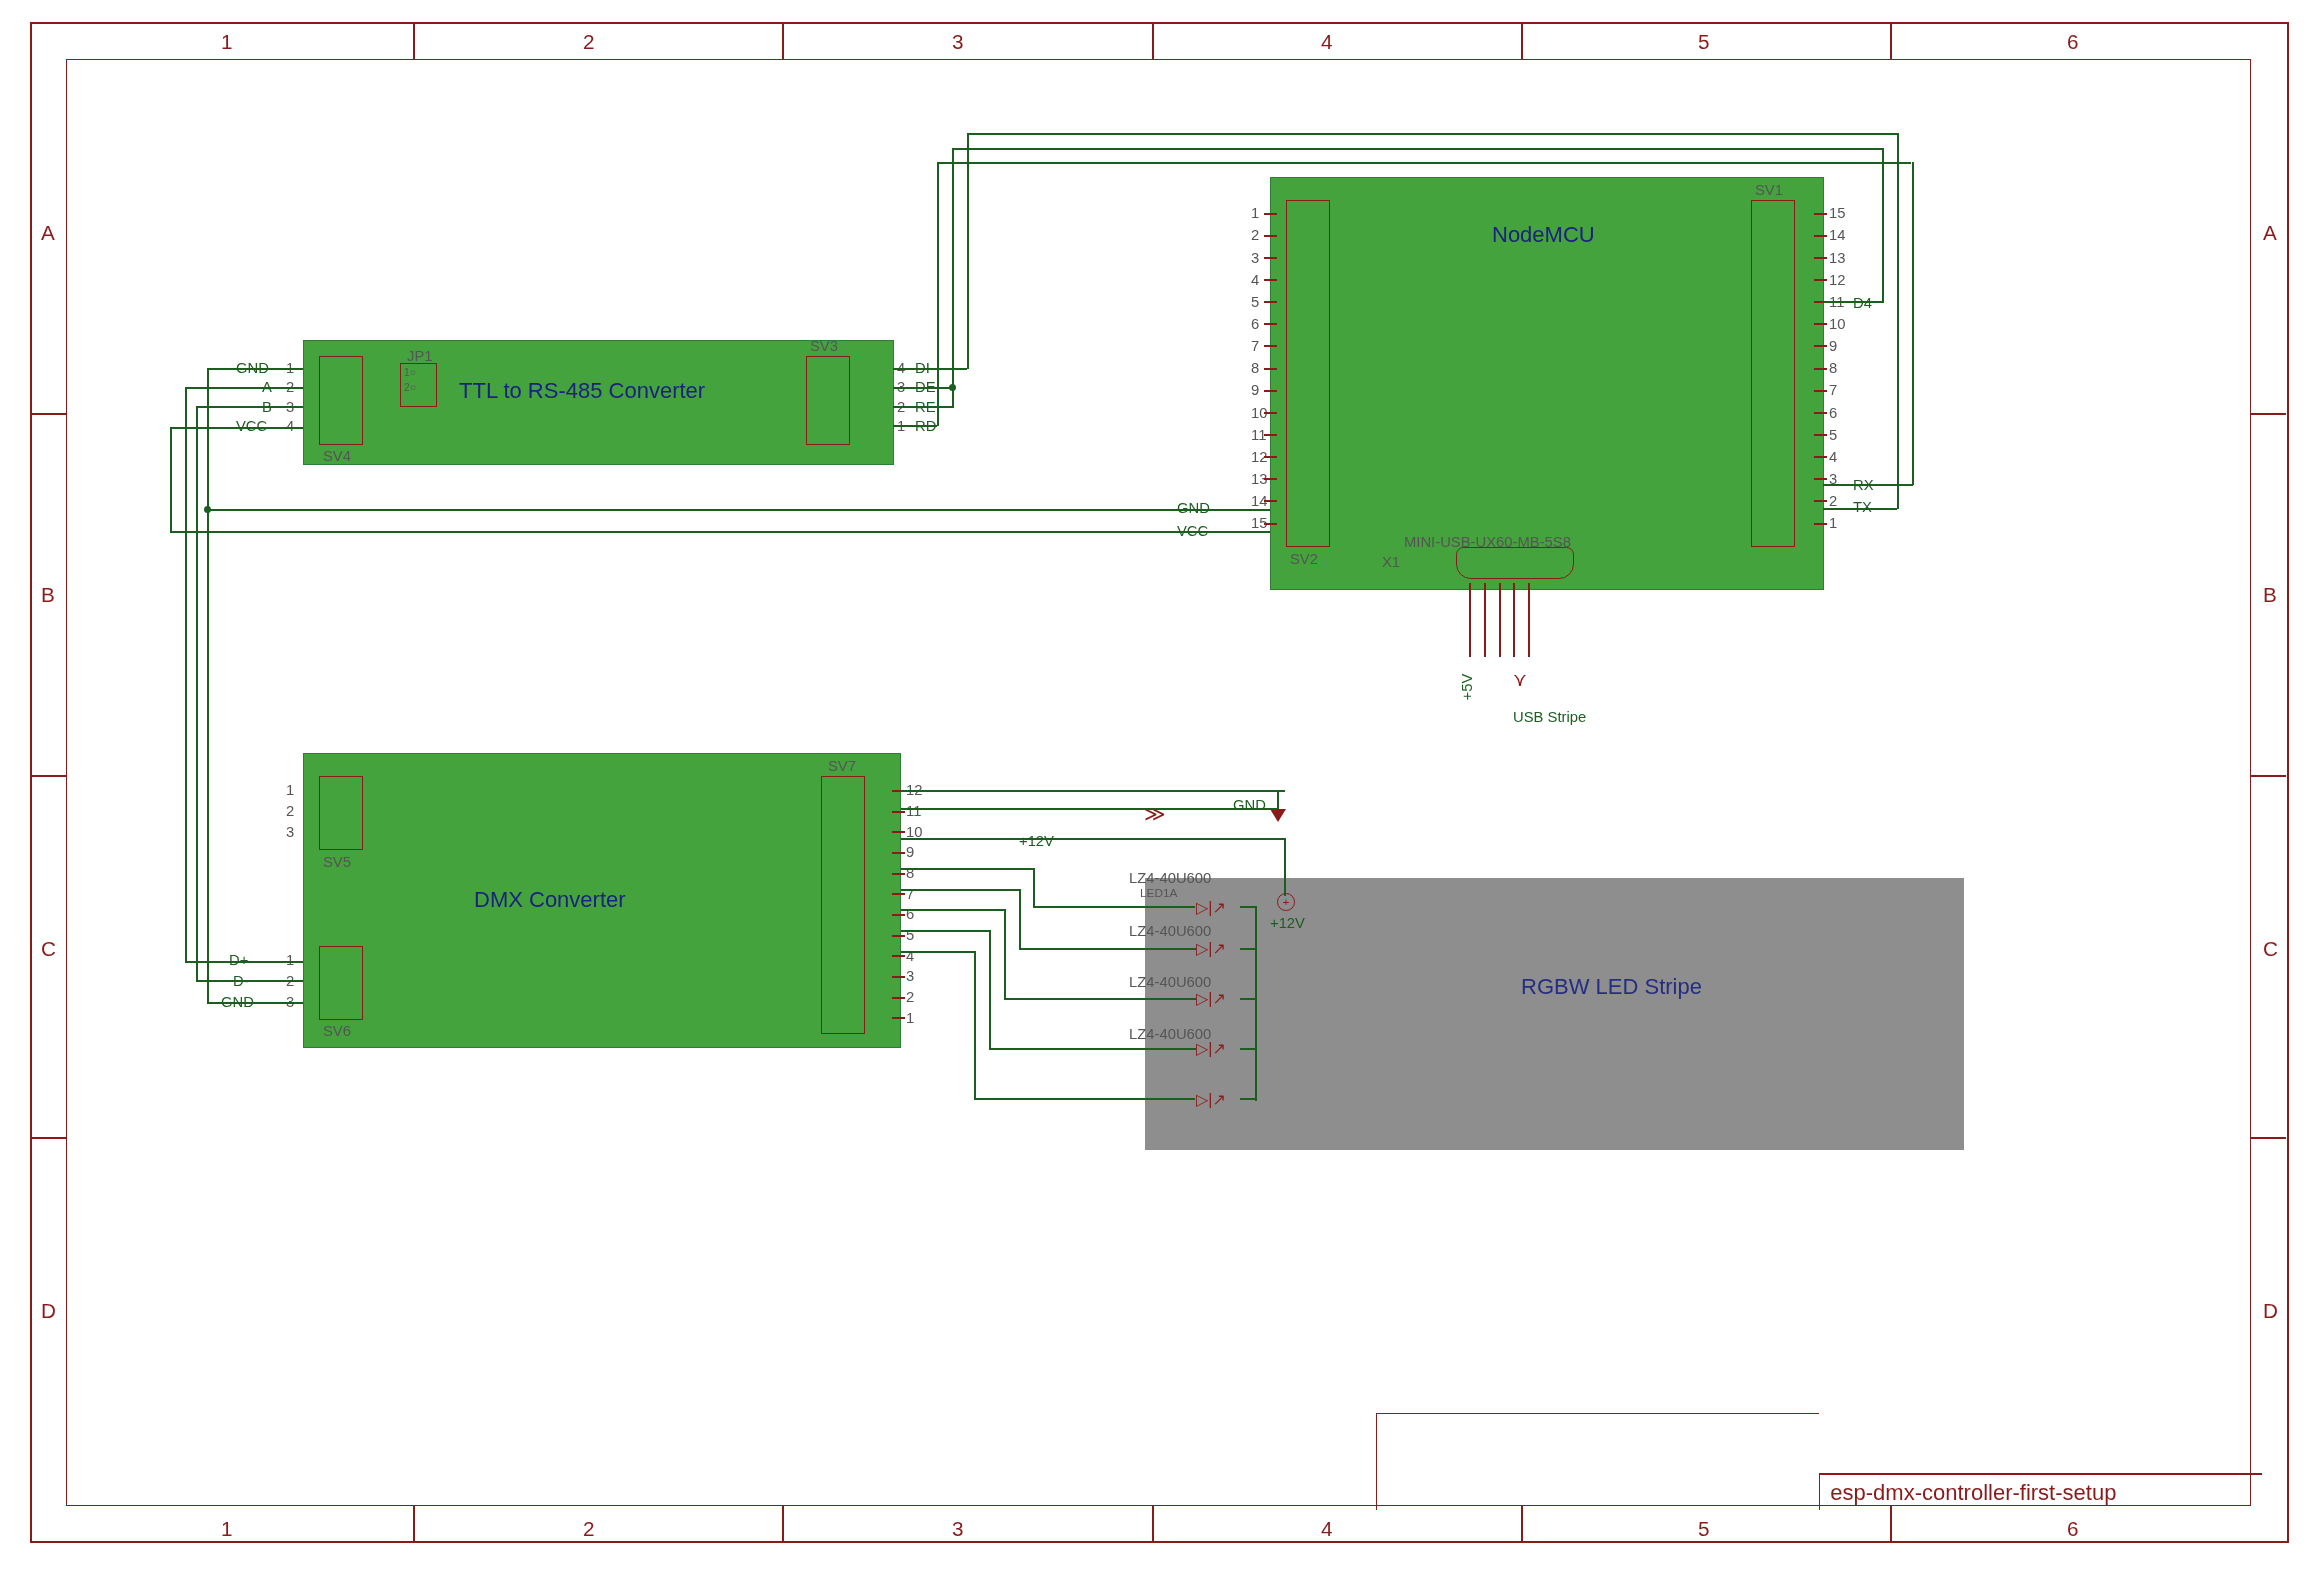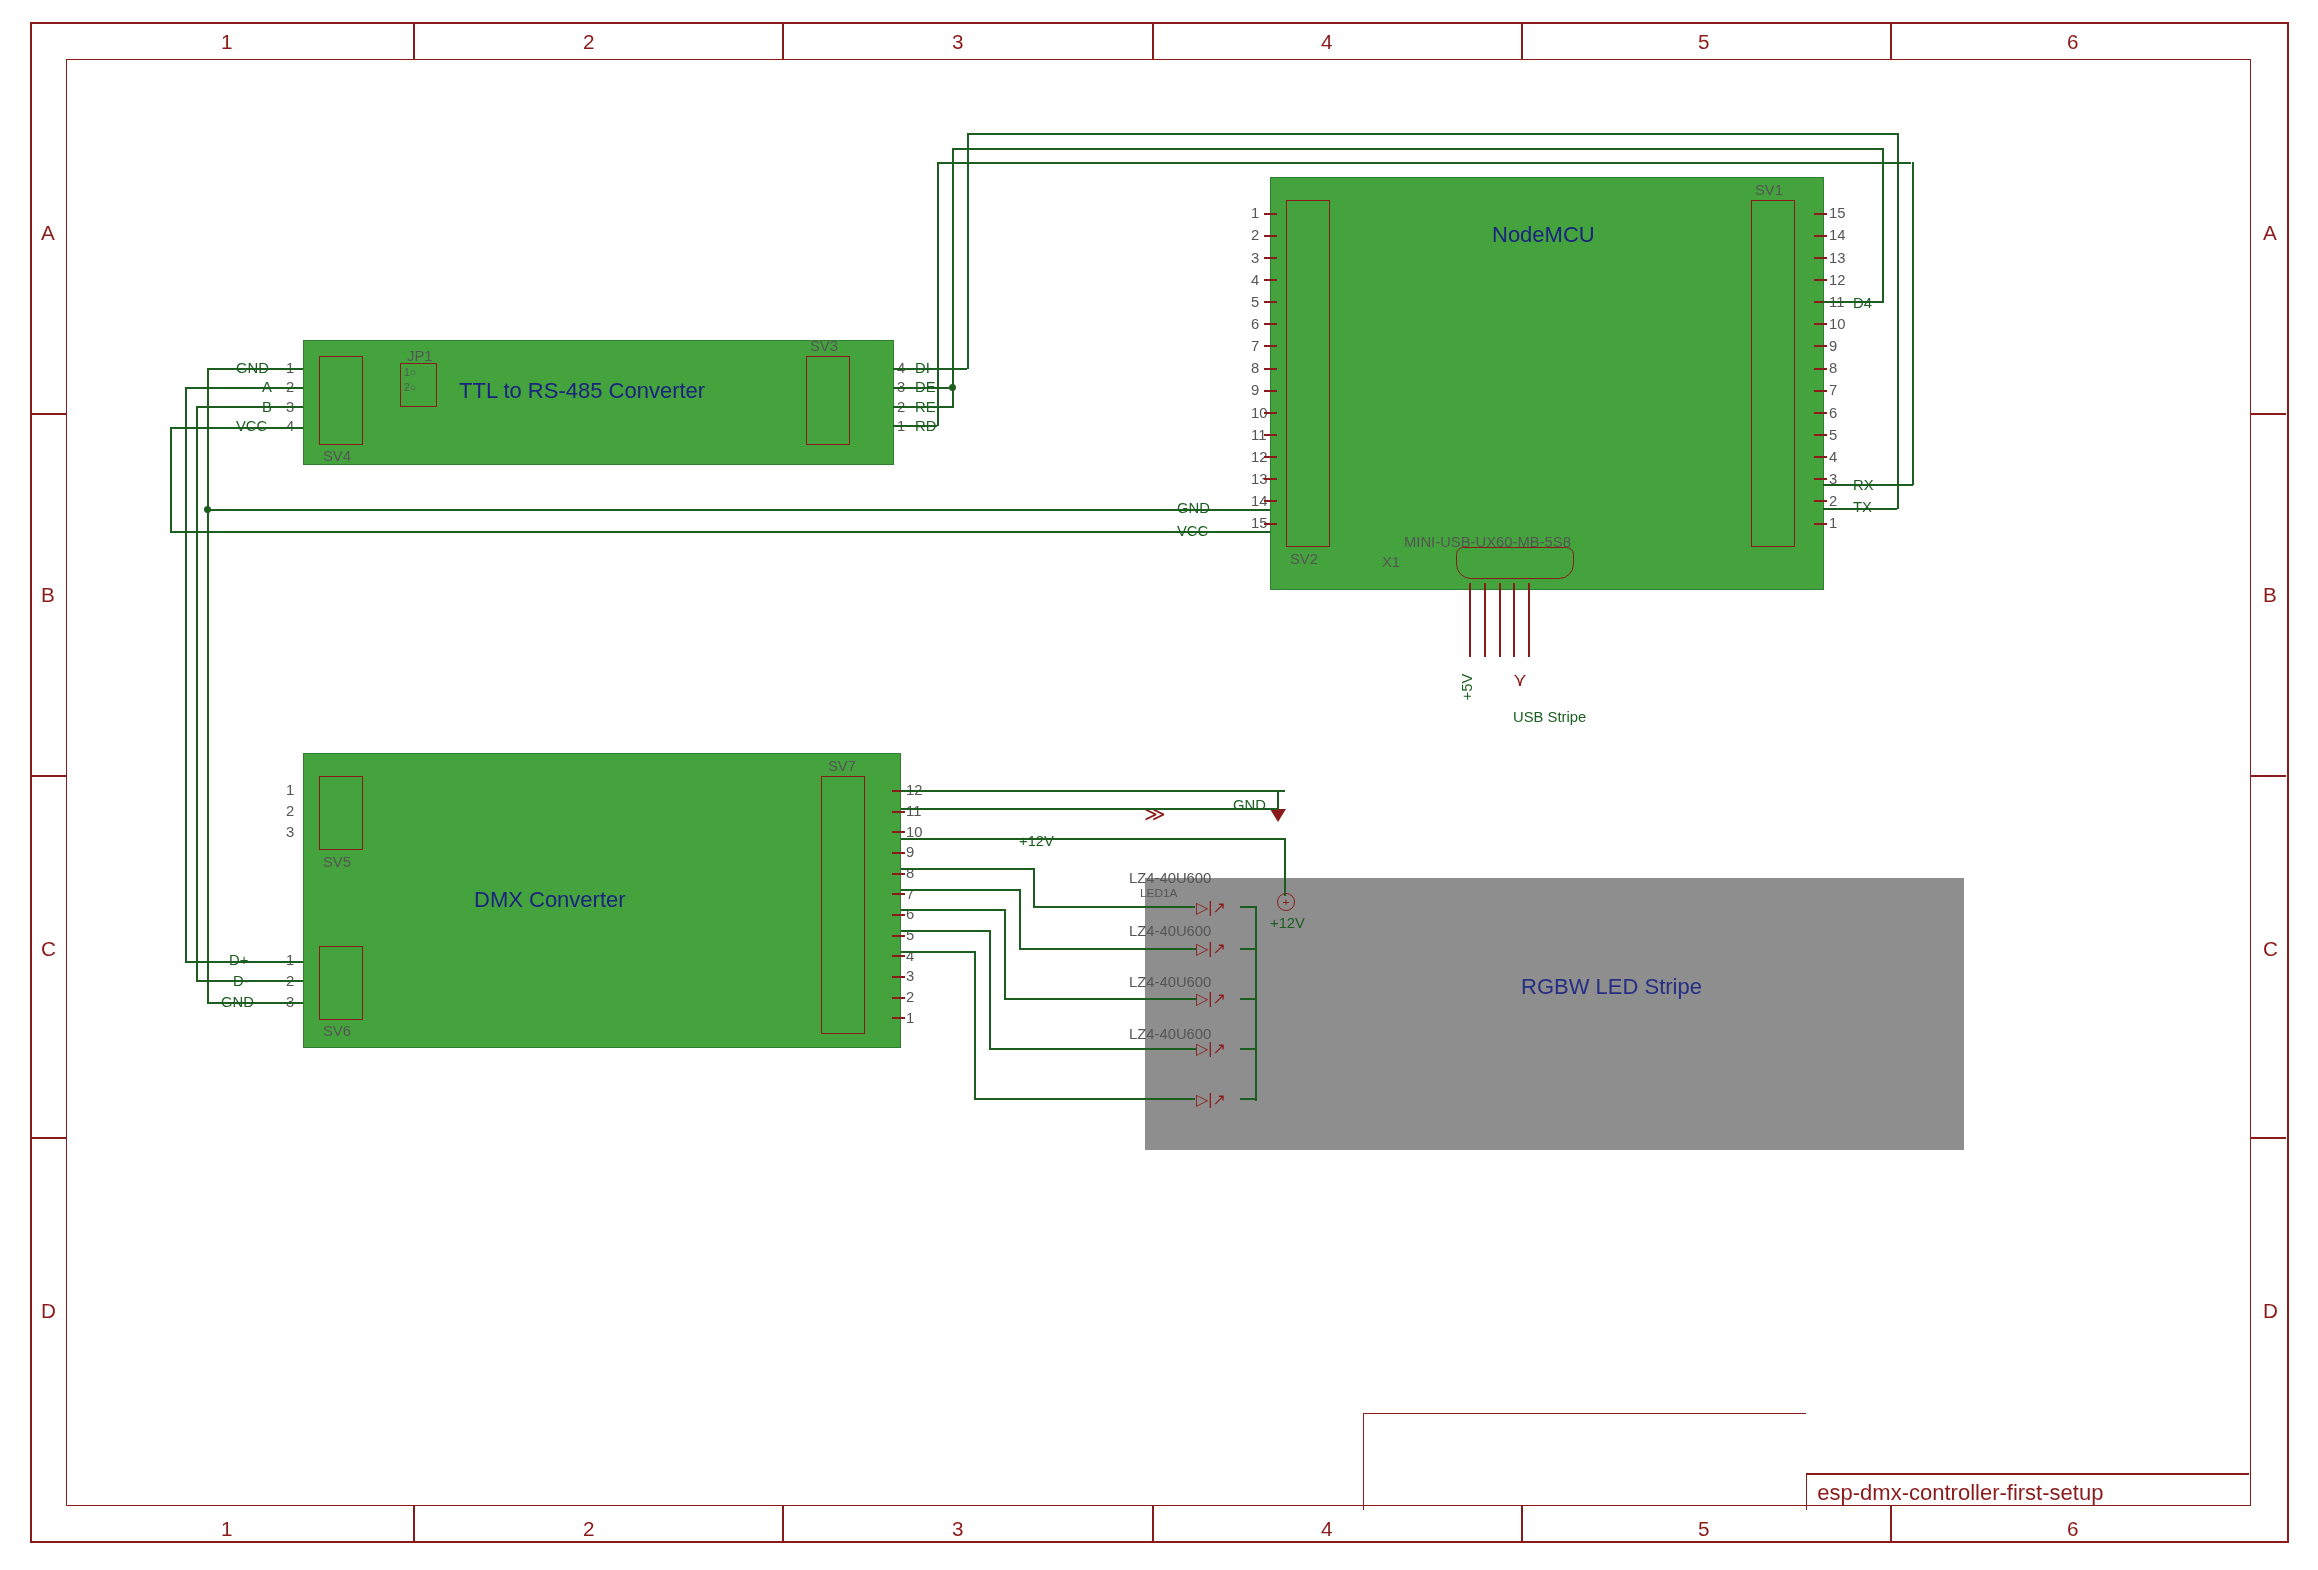--- a/index.html
+++ b/index.html
@@ -175,21 +175,21 @@
 <div class="ruler-row" style="left:2263px; top:937px;">C</div>
 <div class="ruler-row" style="left:2263px; top:1299px;">D</div>
 
 <div class="tick" style="left:32px; top:413px; width:35px; height:1.5px;"></div>
 <div class="tick" style="left:32px; top:775px; width:35px; height:1.5px;"></div>
 <div class="tick" style="left:32px; top:1137px; width:35px; height:1.5px;"></div>
 <div class="tick" style="left:2251px; top:413px; width:35px; height:1.5px;"></div>
 <div class="tick" style="left:2251px; top:775px; width:35px; height:1.5px;"></div>
 <div class="tick" style="left:2251px; top:1137px; width:35px; height:1.5px;"></div>
 
-<div class="titleblock" style="width:443px; right:70px; bottom:60px;margin-top:8px;">
+<div class="titleblock" style="width:443px; right:57px; bottom:60px;margin-top:8px;">
   <div style="position:absolute; right:443px; bottom:0; width:443px; height:97px; border-left:1.5px solid #8b1a1a; border-top:1.5px solid #8b1a1a;"></div>
   <div class="row">
       <span>esp-dmx-controller-first-setup</span>
     </div>
 </div>
 
 <div class="block block-green" style="left:303px; top:340px; width:591px; height:125px;">
   <div class="block-label" style="left:155px; top:37px;">TTL to RS-485 Converter</div>
 
   <div class="header-box" style="left:14.8px; top:14.8px; width:44px; height:89px;"></div>

